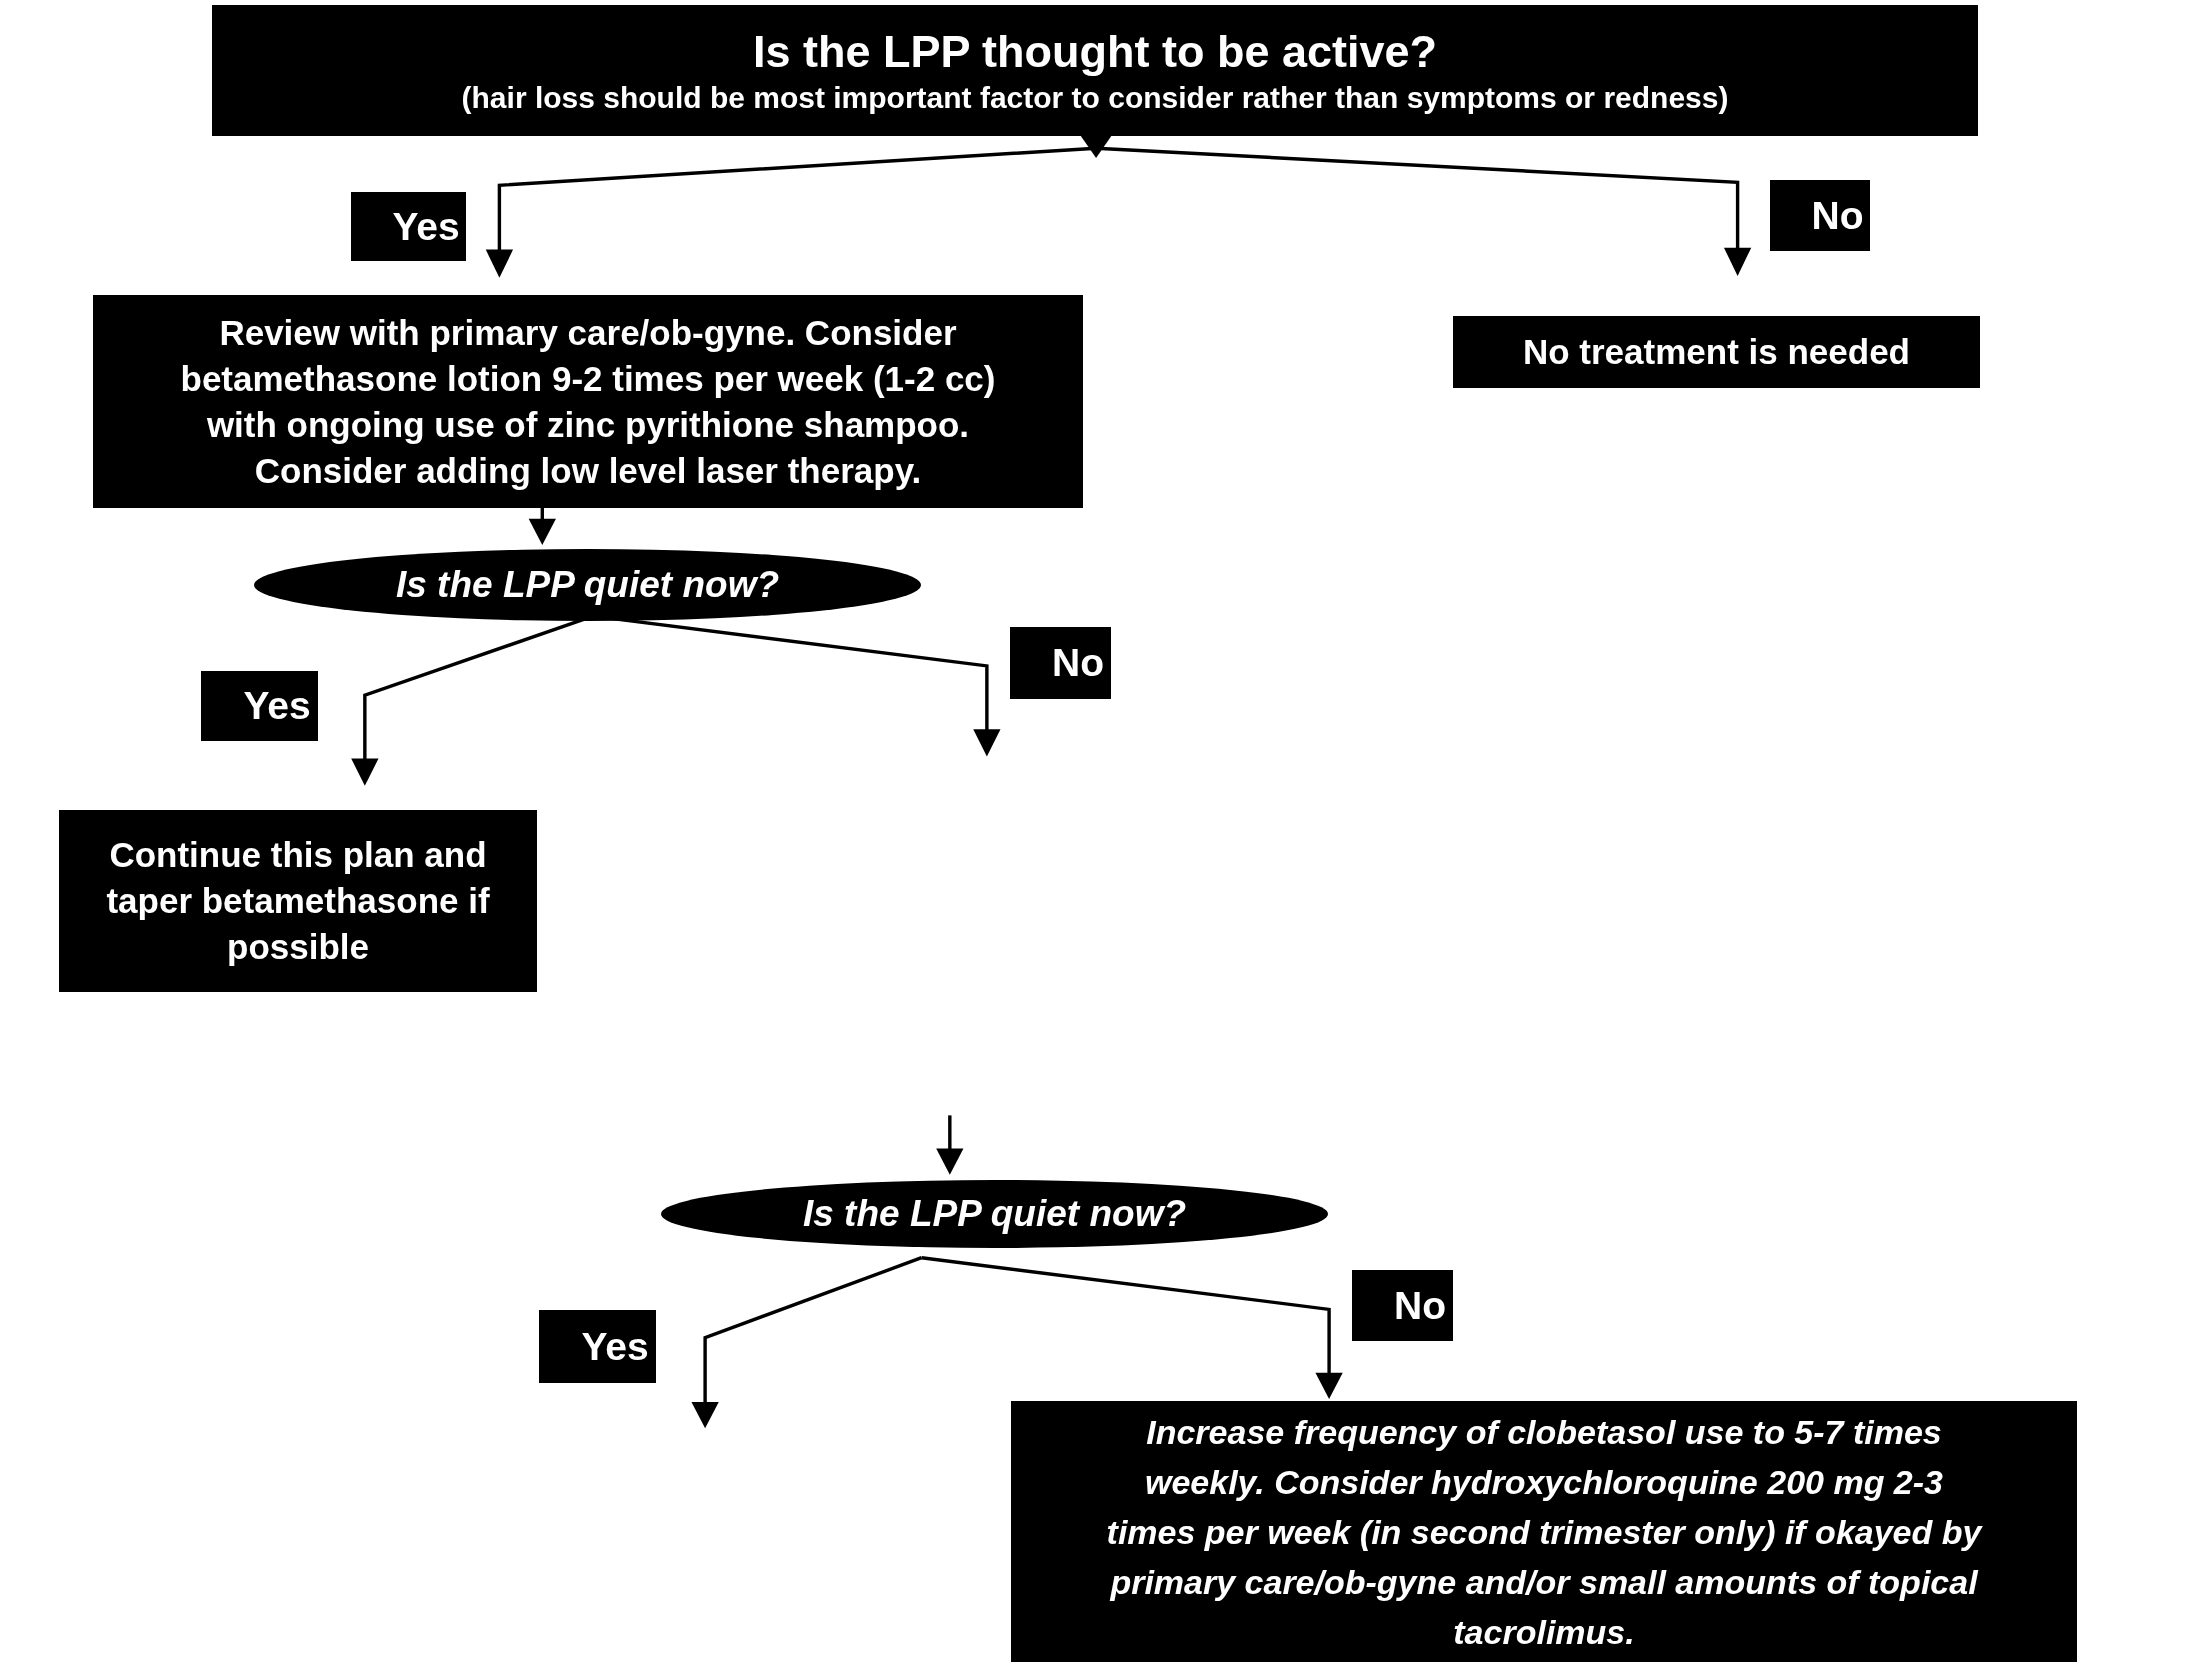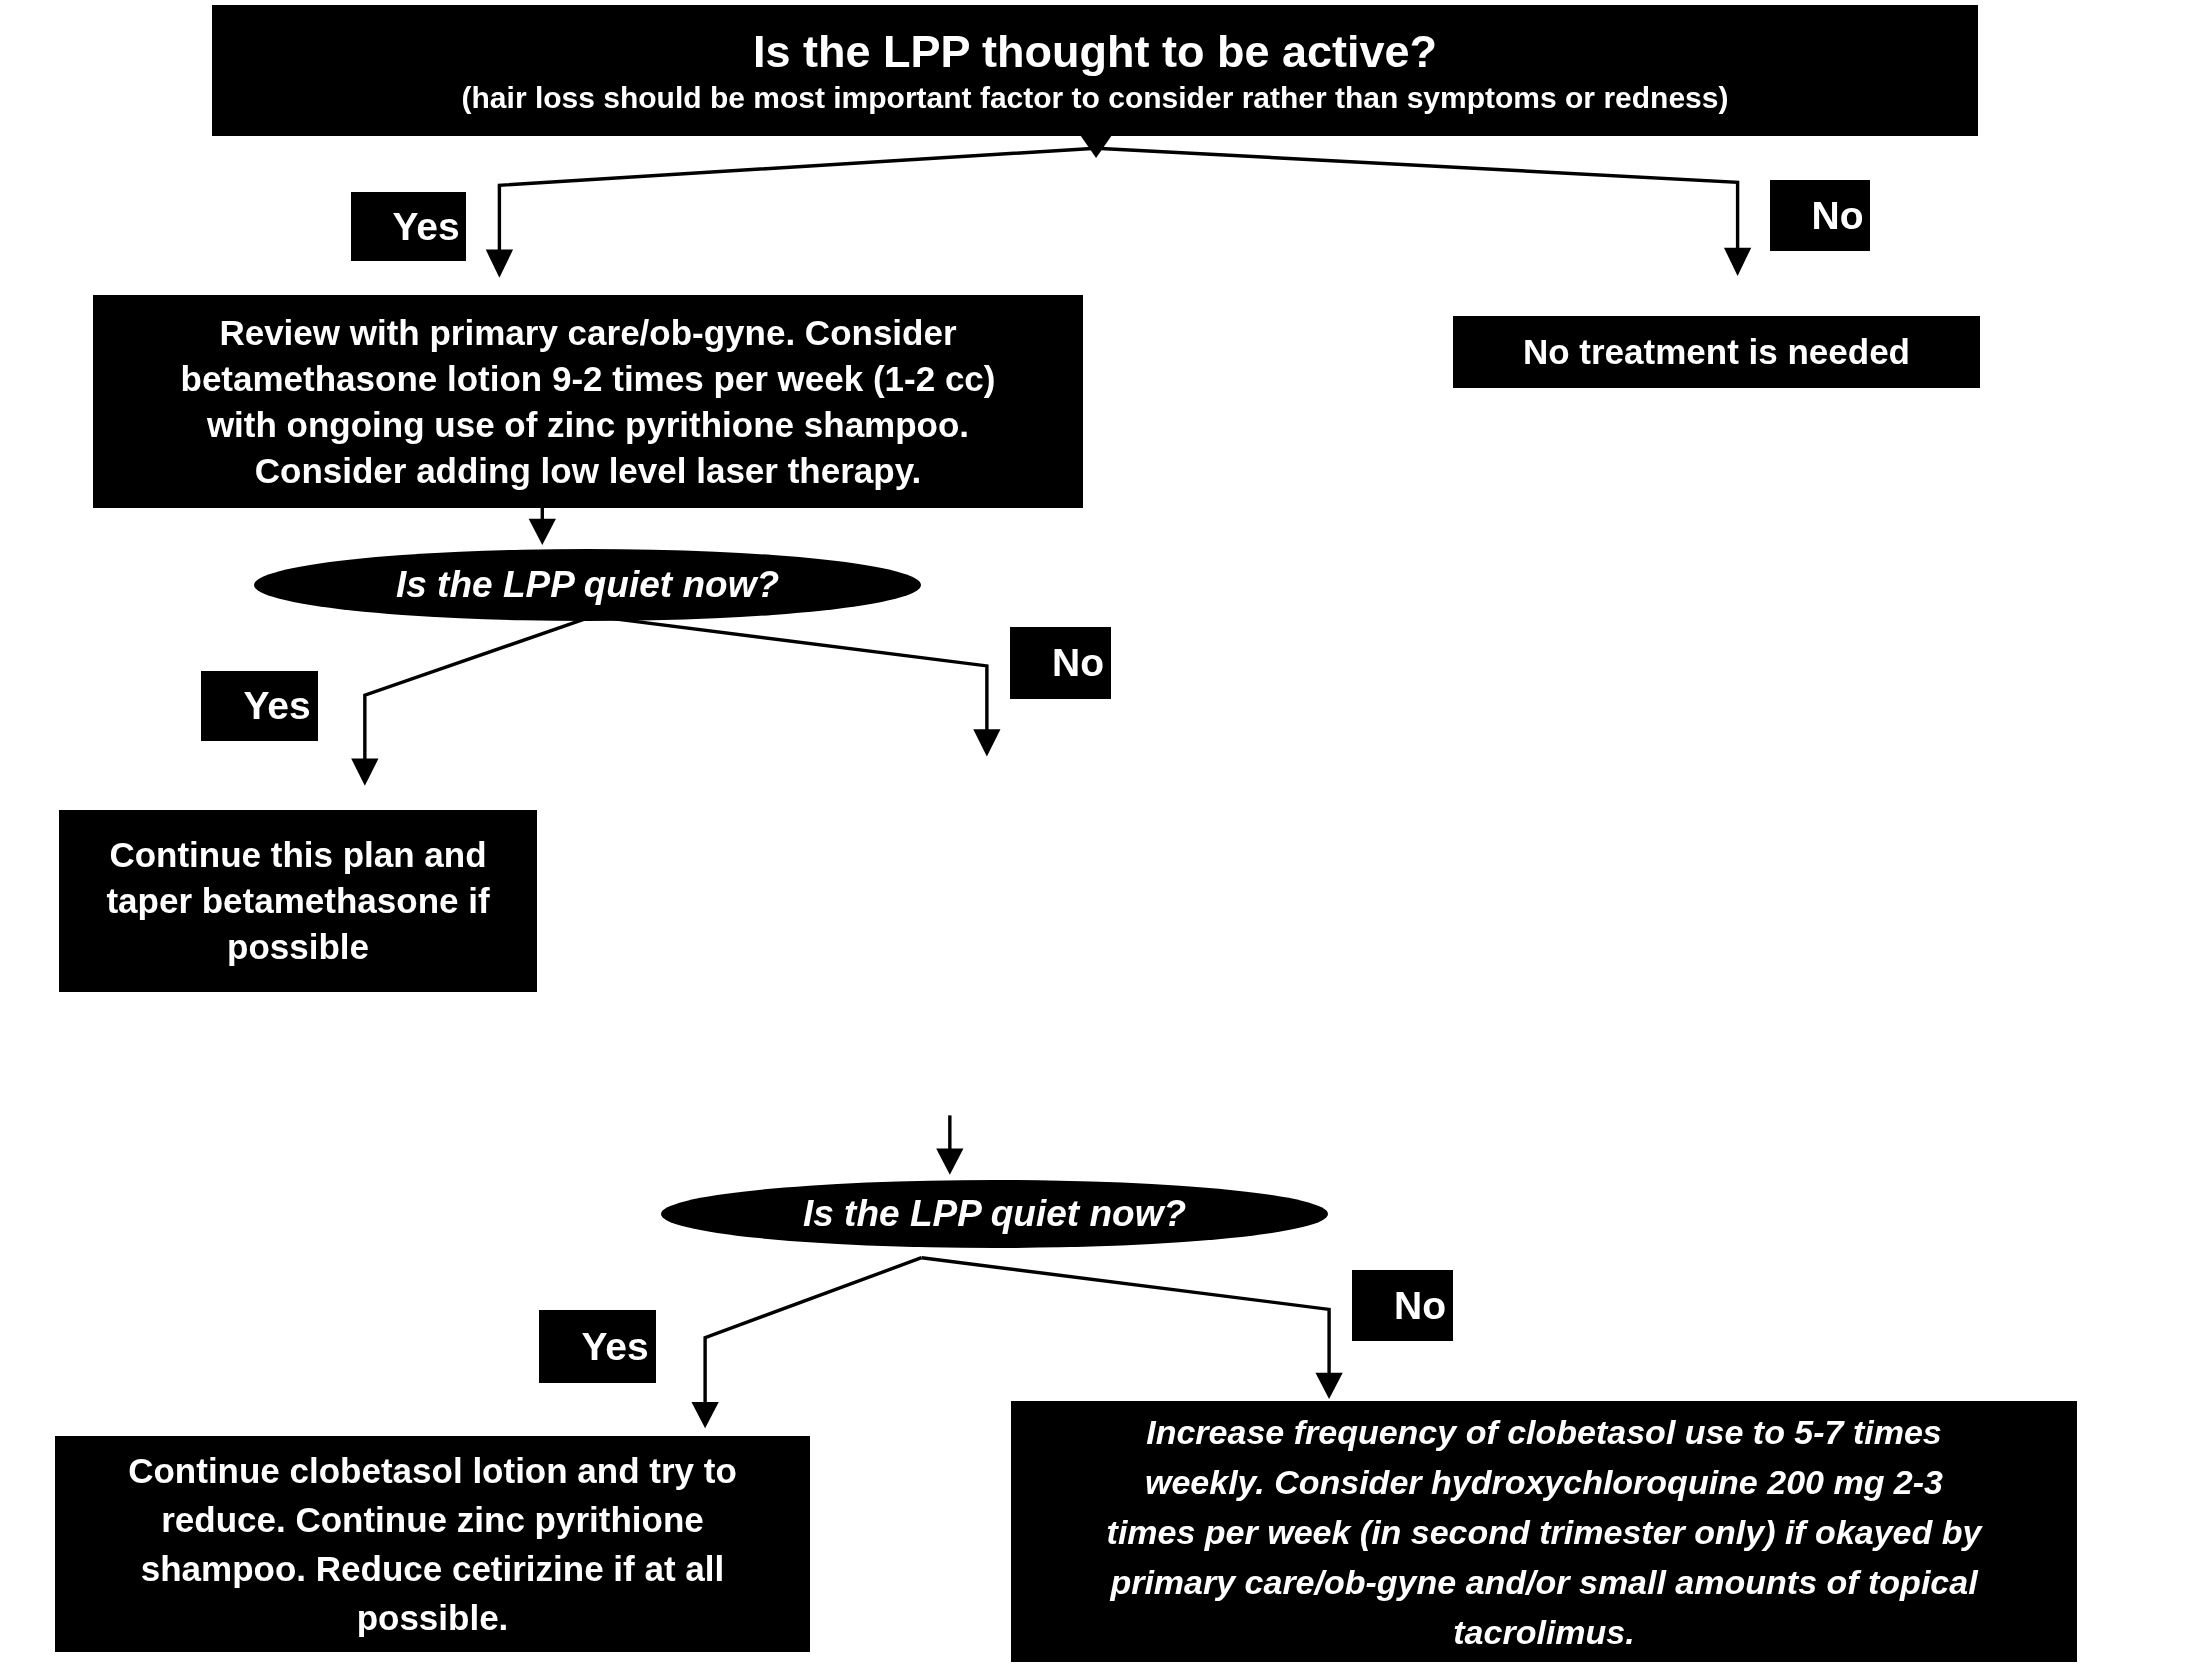--- a/index.html
+++ b/index.html
@@ -123,24 +123,20 @@
 
   <div class="node n-contplan">Continue this plan and
 taper betamethasone if
 possible</div>
 
   <div class="node ellipse n-ell2">Is the LPP quiet now?</div>
 
   <div class="node yn-label n-yes3">Yes</div>
   <div class="node yn-label n-no3">No</div>
 
-  <div class="node n-clob">Continue clobetasol lotion and try to
-reduce. Continue zinc pyrithione
-shampoo. Reduce cetirizine if at all
-possible.</div>
   <div class="node n-incr">Increase frequency of clobetasol use to 5-7 times
 weekly. Consider hydroxychloroquine 200 mg 2-3
 times per week (in second trimester only) if okayed by
 primary care/ob-gyne and/or small amounts of topical
 tacrolimus.</div>
 
 </div>
 
 
 </body></html>

